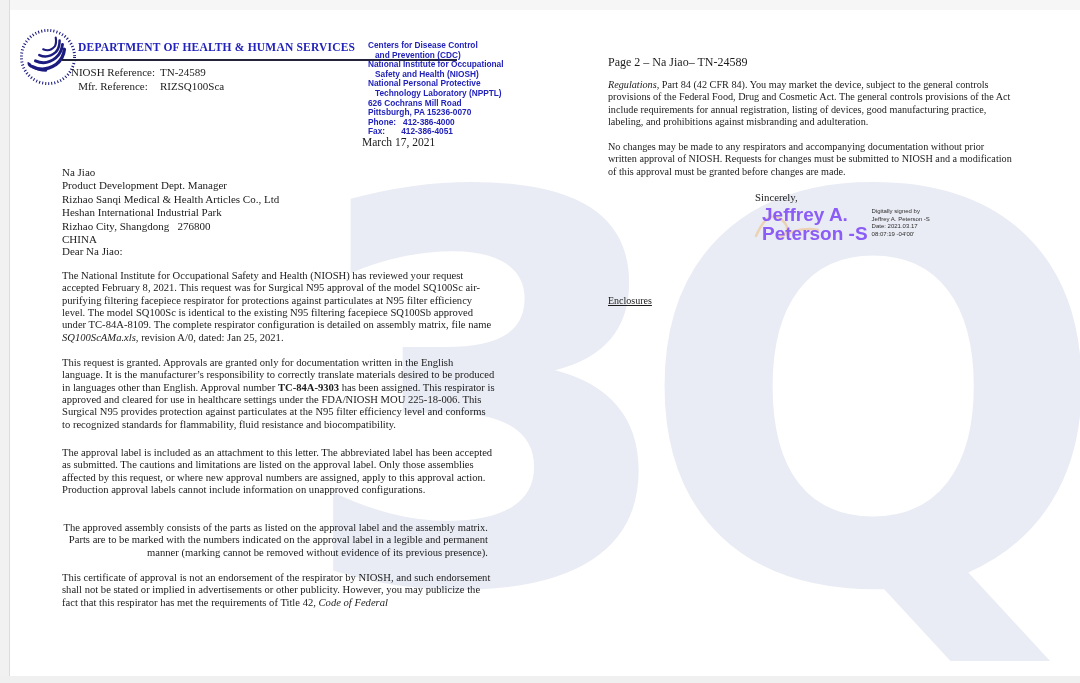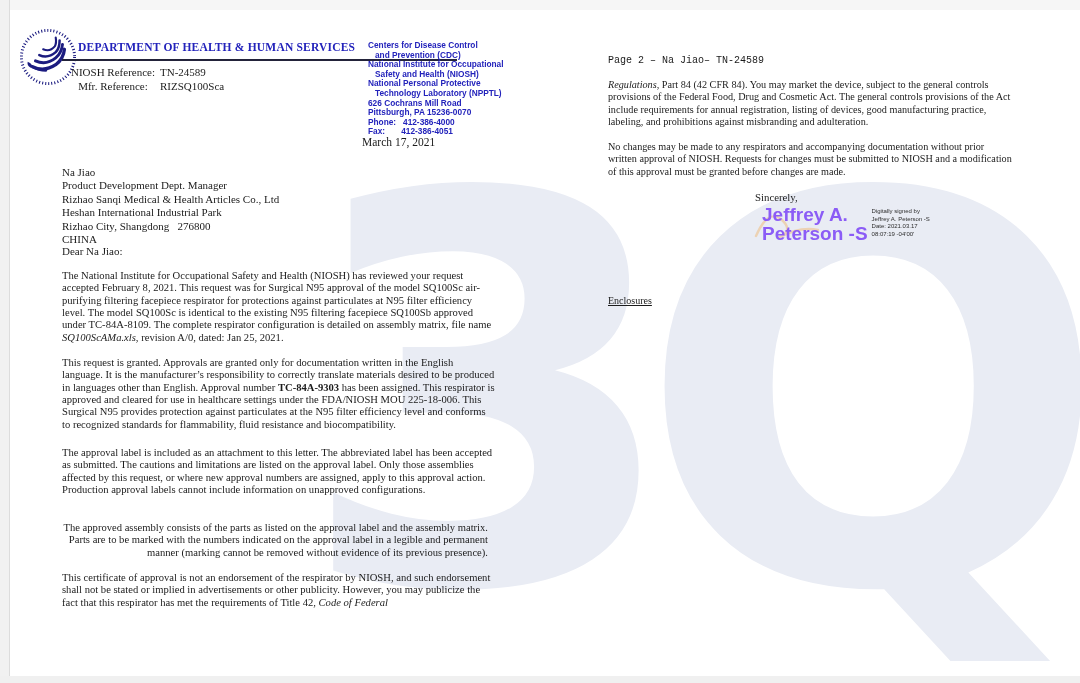--- a/index.html
+++ b/index.html
@@ -47,21 +47,21 @@
 
   .para{position:absolute;font-size:10.6px;line-height:12.35px;width:433px;}
   .p1{left:62px;top:270px;}
   .p2{left:62px;top:357px;}
   .p3{left:62px;top:447px;}
   .p4{left:55px;top:522px;text-align:right;}
   .p5{left:62px;top:572px;}
 
   
   .p2col{width:407px;font-size:10.2px;line-height:12.3px;}
-  .page2-header{position:absolute;left:608px;top:55px;font-size:10px;font-family:Liberation Mono, monospace;}
+  .page2-header{position:absolute;left:608px;top:55px;font-size:12px;}
   .p2p1{position:absolute;left:608px;top:79px;}
   .p2p2{position:absolute;left:608px;top:141px;}
   .closing{position:absolute;left:755px;top:191px;font-size:10.8px;}
   .sig-block{position:absolute;left:762px;top:205px;display:flex;}
   .sig-big{
     font-family:"Liberation Sans", sans-serif;font-weight:bold;
     font-size:19px;line-height:19px;color:#8b5cf6;white-space:pre;
   }
   .sig-small{
     margin-left:4px;margin-top:3px;

